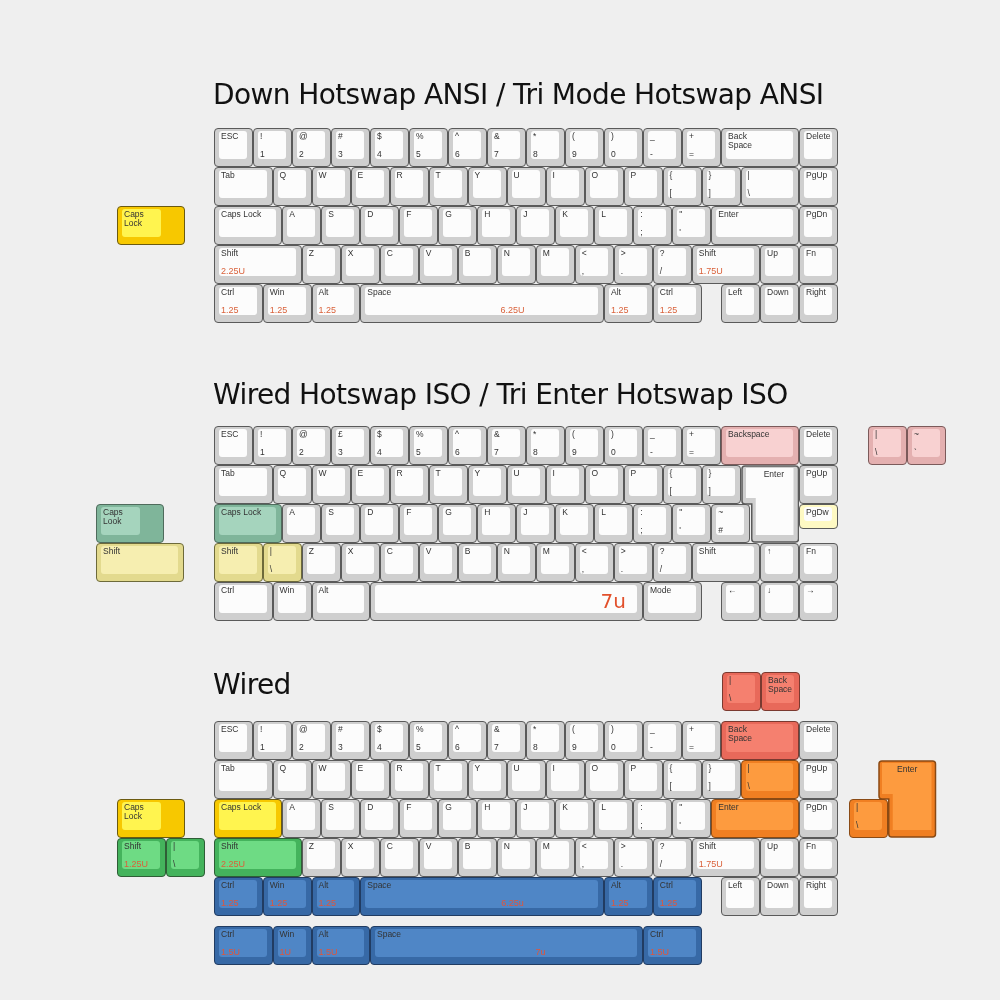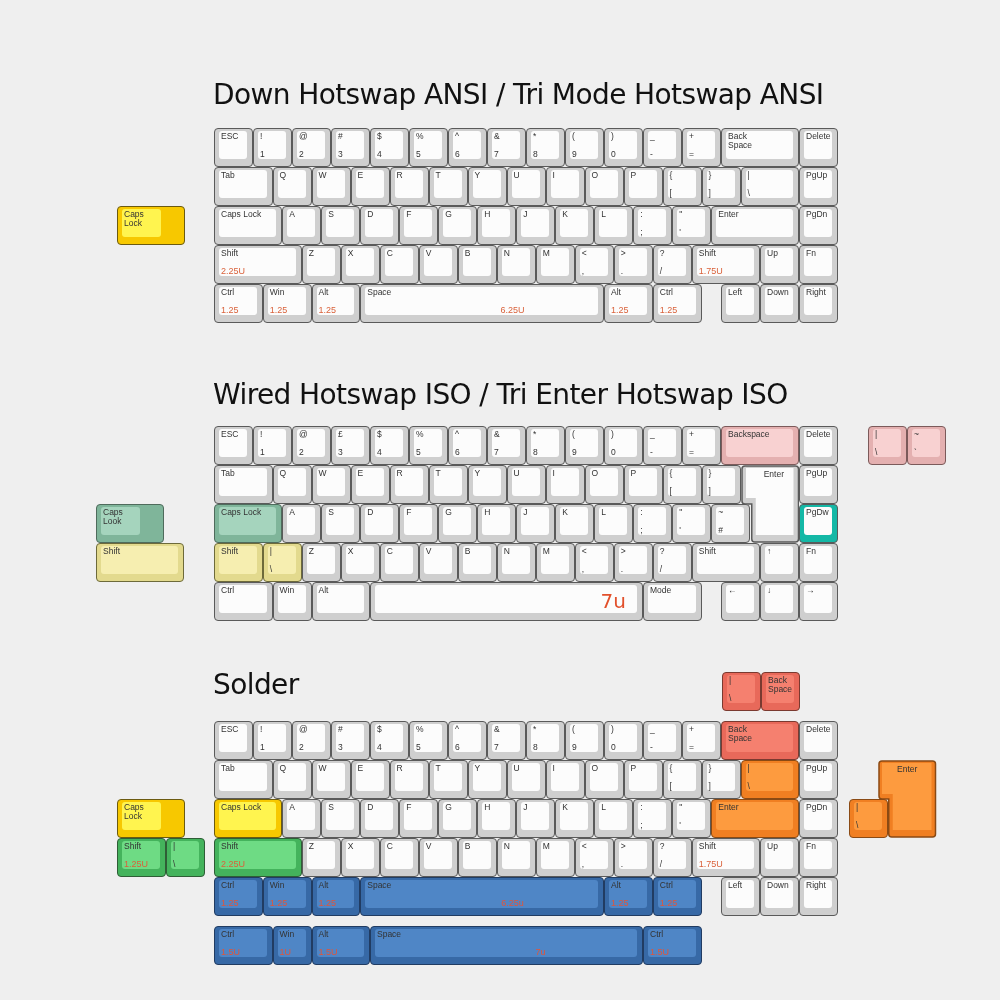--- a/index.html
+++ b/index.html
@@ -13,21 +13,21 @@
   .key .uc { position:absolute; right:0; left:0; text-align:center; top:20px; font-size:9px; color:#d9613a; }
   .key .big { position:absolute; right:16px; top:6px; font-size:20px; color:#e2502b; font-family:"DejaVu Sans", sans-serif; }
   .shape { position:absolute; box-sizing:border-box; }
 </style>
 </head>
 <body>
 
 <div id="root">
   <div class="title" style="top:78px">Down Hotswap ANSI / Tri Mode Hotswap ANSI</div>
   <div class="title" style="top:378px">Wired Hotswap ISO / Tri Enter Hotswap ISO</div>
-  <div class="title" style="top:668px">Solder</div>
+  <div class="title" style="top:668px">Wired</div>
   <div id="keys">
       <div class="key" style="left: 214px; top: 128px; width: 39px; height: 39px; border-color: rgb(90, 90, 90); background: rgb(207, 207, 207);">
         <div class="cap" style="background: rgb(252, 252, 252);"></div>
         <span class="t">ESC</span>
       </div>
       <div class="key" style="left: 253px; top: 128px; width: 39px; height: 39px; border-color: rgb(90, 90, 90); background: rgb(207, 207, 207);">
         <div class="cap" style="background: rgb(252, 252, 252);"></div>
         <span class="t">!</span>
         <span class="b">1</span>
       </div>
@@ -506,21 +506,21 @@
       <div class="key" style="left: 672.25px; top: 504px; width: 39px; height: 39px; border-color: rgb(90, 90, 90); background: rgb(207, 207, 207);">
         <div class="cap" style="background: rgb(252, 252, 252);"></div>
         <span class="t">"</span>
         <span class="b">'</span>
       </div>
       <div class="key" style="left: 711.25px; top: 504px; width: 39px; height: 39px; border-color: rgb(90, 90, 90); background: rgb(207, 207, 207);">
         <div class="cap" style="background: rgb(252, 252, 252);"></div>
         <span class="t">~</span>
         <span class="b">#</span>
       </div>
-      <div class="key" style="left: 799px; top: 504px; width: 39px; height: 39px; border-color: rgb(90, 90, 90); background: #14b8a6;">
+      <div class="key" style="left: 799px; top: 504px; width: 39px; height: 25px; border-color: rgb(90, 90, 90); background: #fef9c3;">
         <div class="cap" style="background: rgb(252, 252, 252);"></div>
         <span class="t">PgDw</span>
       </div>
       <div class="key" style="left: 214px; top: 543px; width: 48.75px; height: 39px; border-color: rgb(109, 106, 58); background: rgb(227, 218, 142);">
         <div class="cap" style="background: rgb(246, 238, 176);"></div>
         <span class="t">Shift</span>
       </div>
       <div class="key" style="left: 262.75px; top: 543px; width: 39px; height: 39px; border-color: rgb(109, 106, 58); background: rgb(227, 218, 142);">
         <div class="cap" style="background: rgb(246, 238, 176);"></div>
         <span class="t">|</span>

